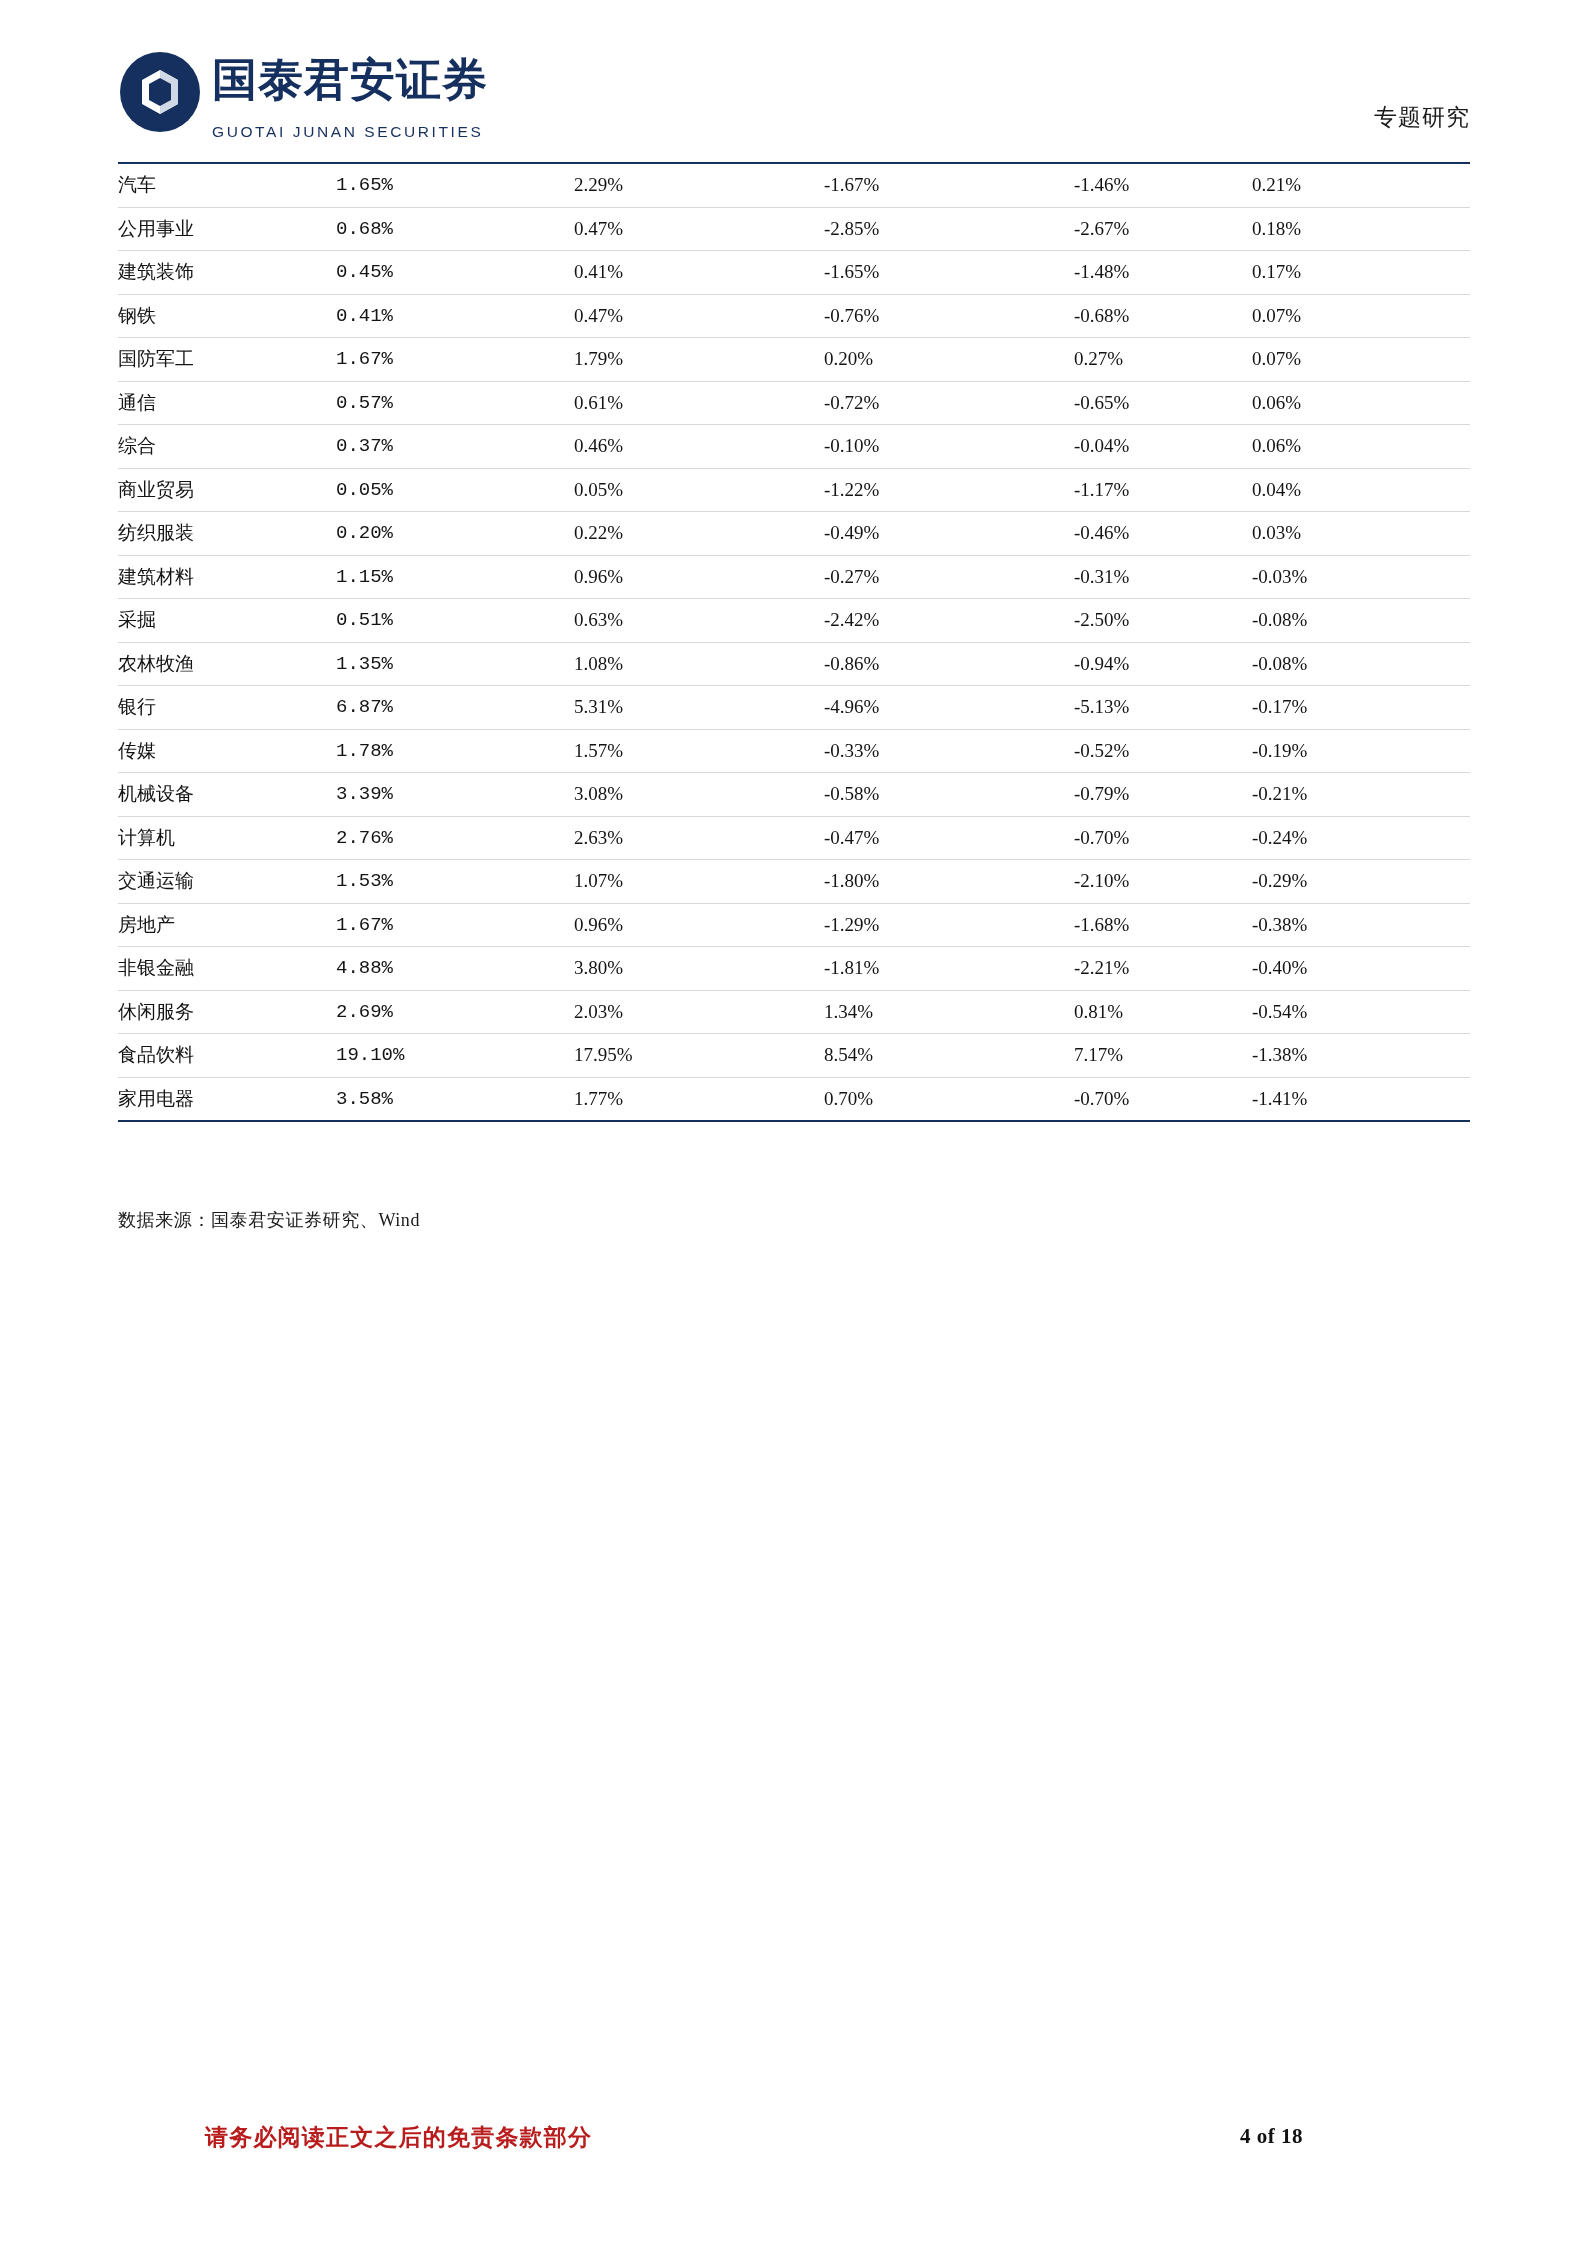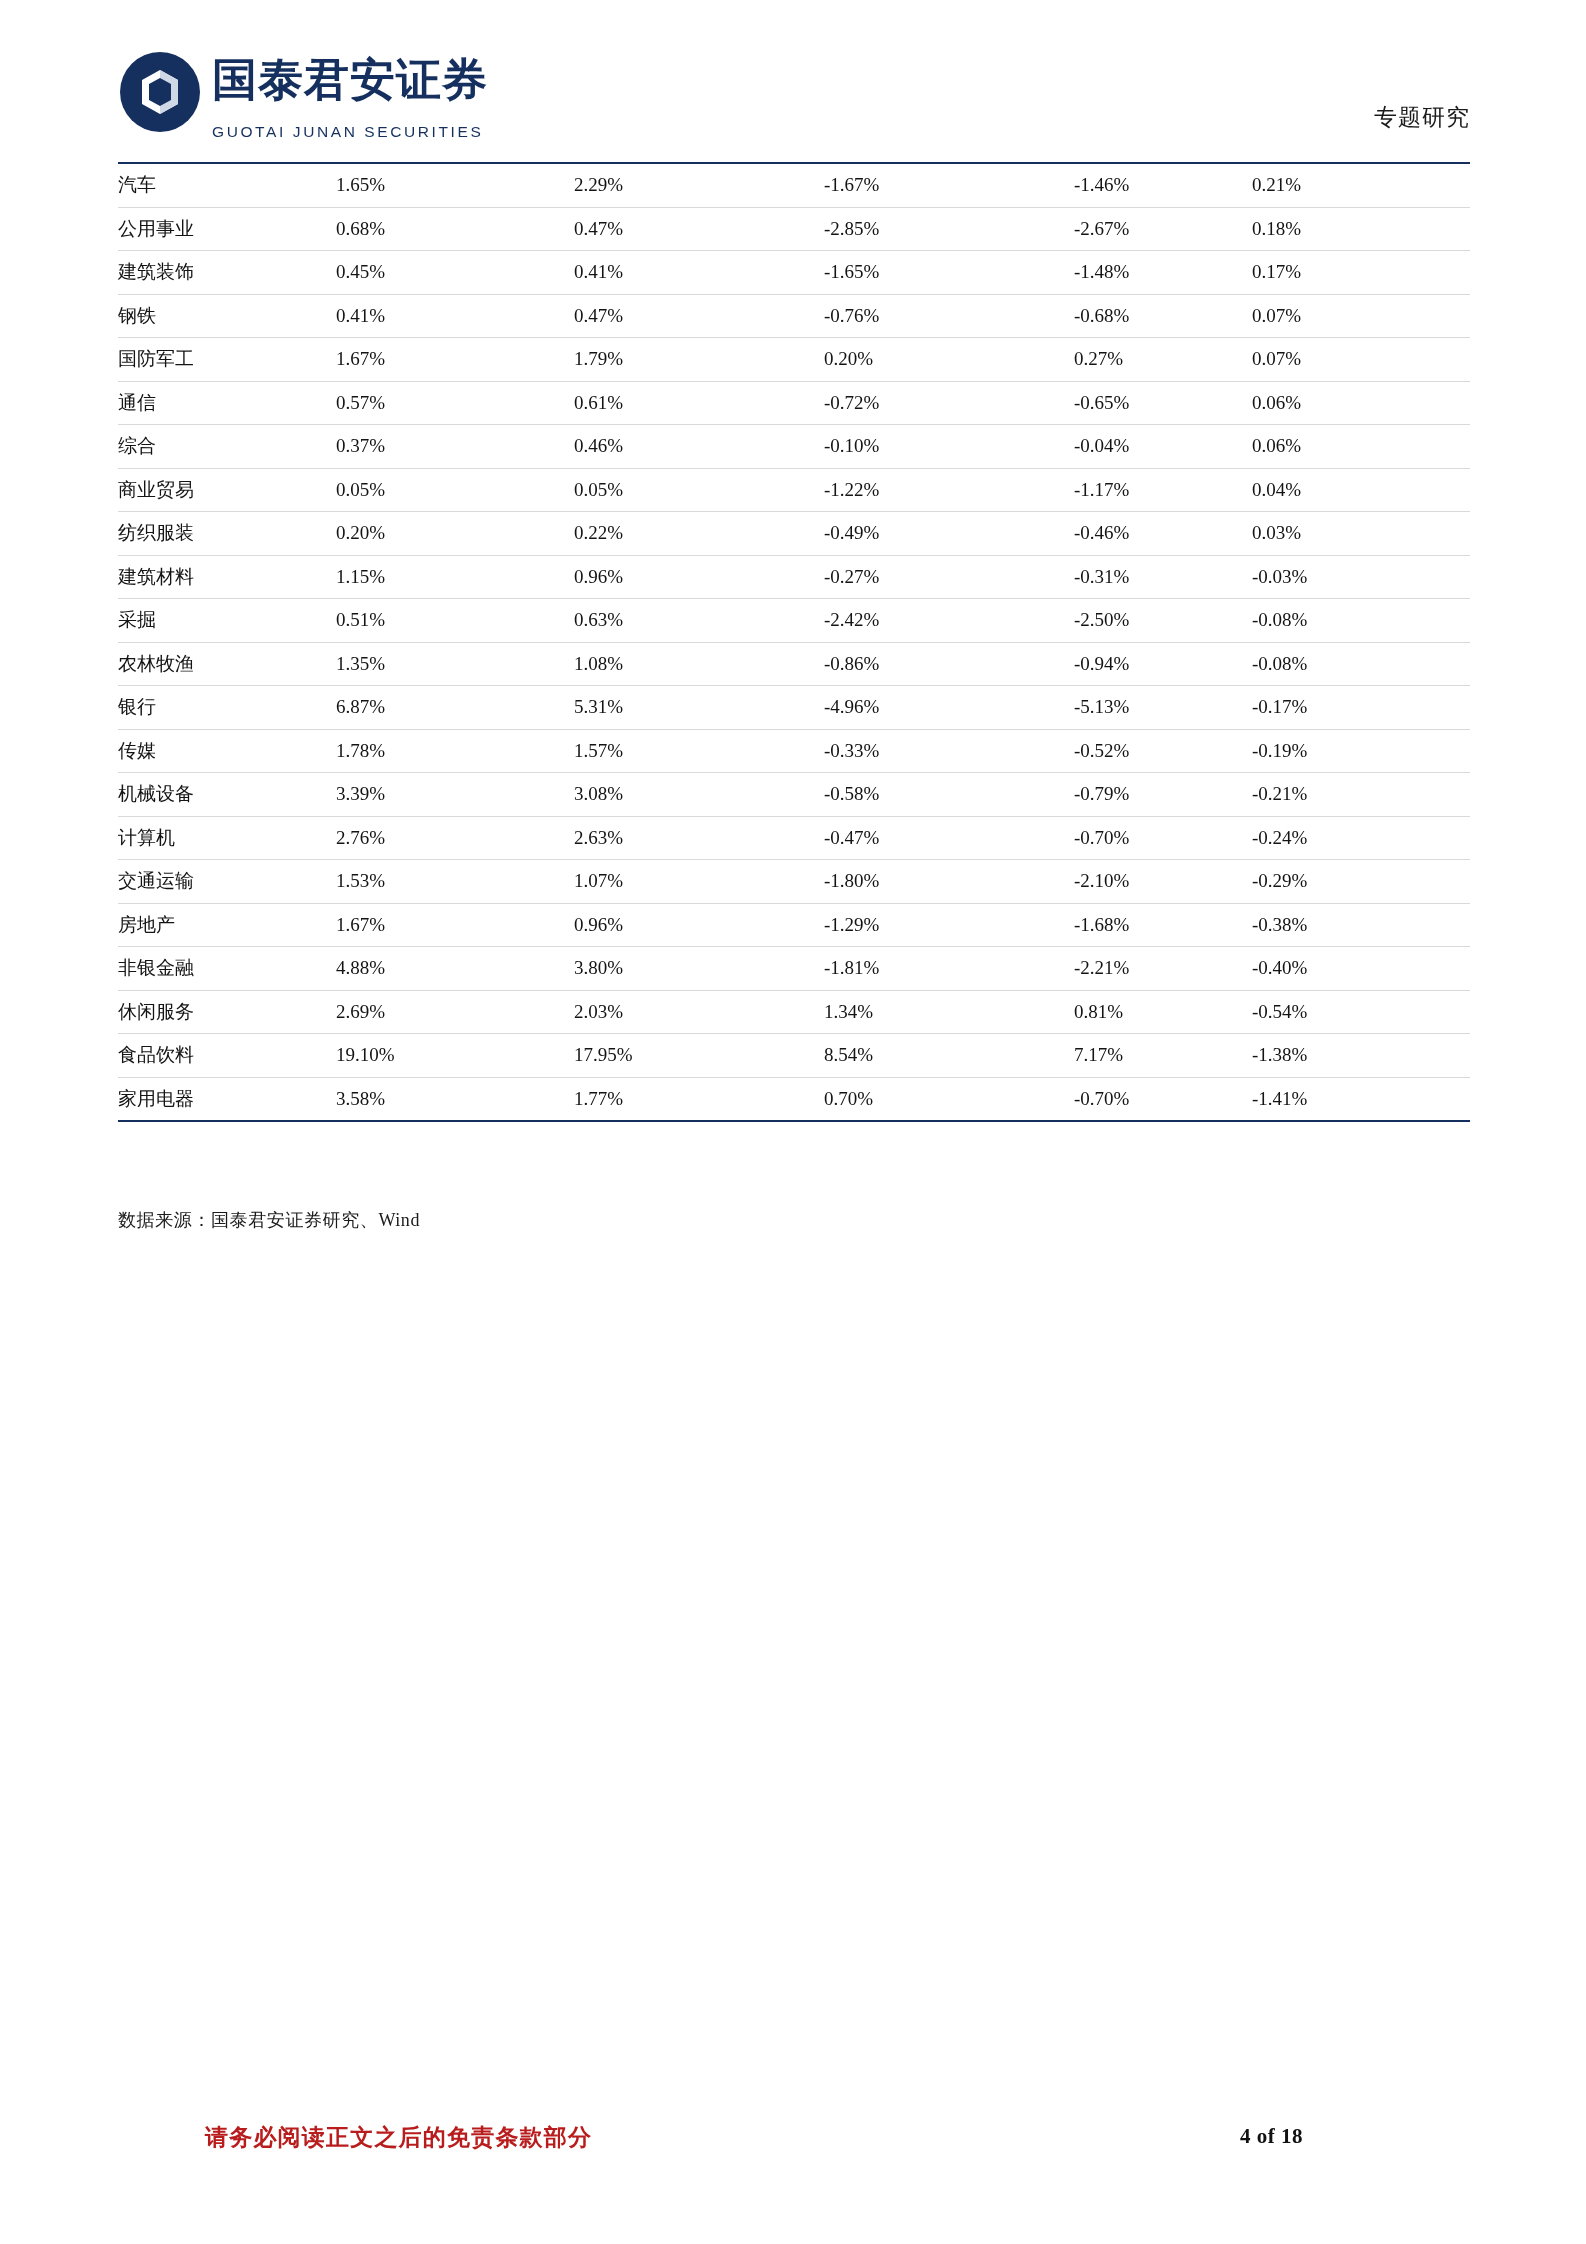--- a/index.html
+++ b/index.html
@@ -105,21 +105,21 @@
     padding: 0;
     vertical-align: middle;
   }
   table.data tr:last-child td {
     border-bottom: 2px solid #15305f;
   }
   td.num {
     text-align: left;
   }
   .c1 { width: 218px; padding-left: 28px; }
-  .c2 { width: 238px; padding-left: 26px; }
+  .c2 { width: 238px; padding-left: 26px; font-family: Liberation Mono, monospace; }
   .c3 { width: 250px; padding-left: 40px; font-family: Liberation Serif, serif; }
   .c4 { width: 250px; padding-left: 40px; }
   .c5 { width: 178px; padding-left: 28px; }
 
   .source {
     position: absolute;
     left: 118px;
     top: 1208px;
     font-size: 18px;
     color: #1a1a1a;

